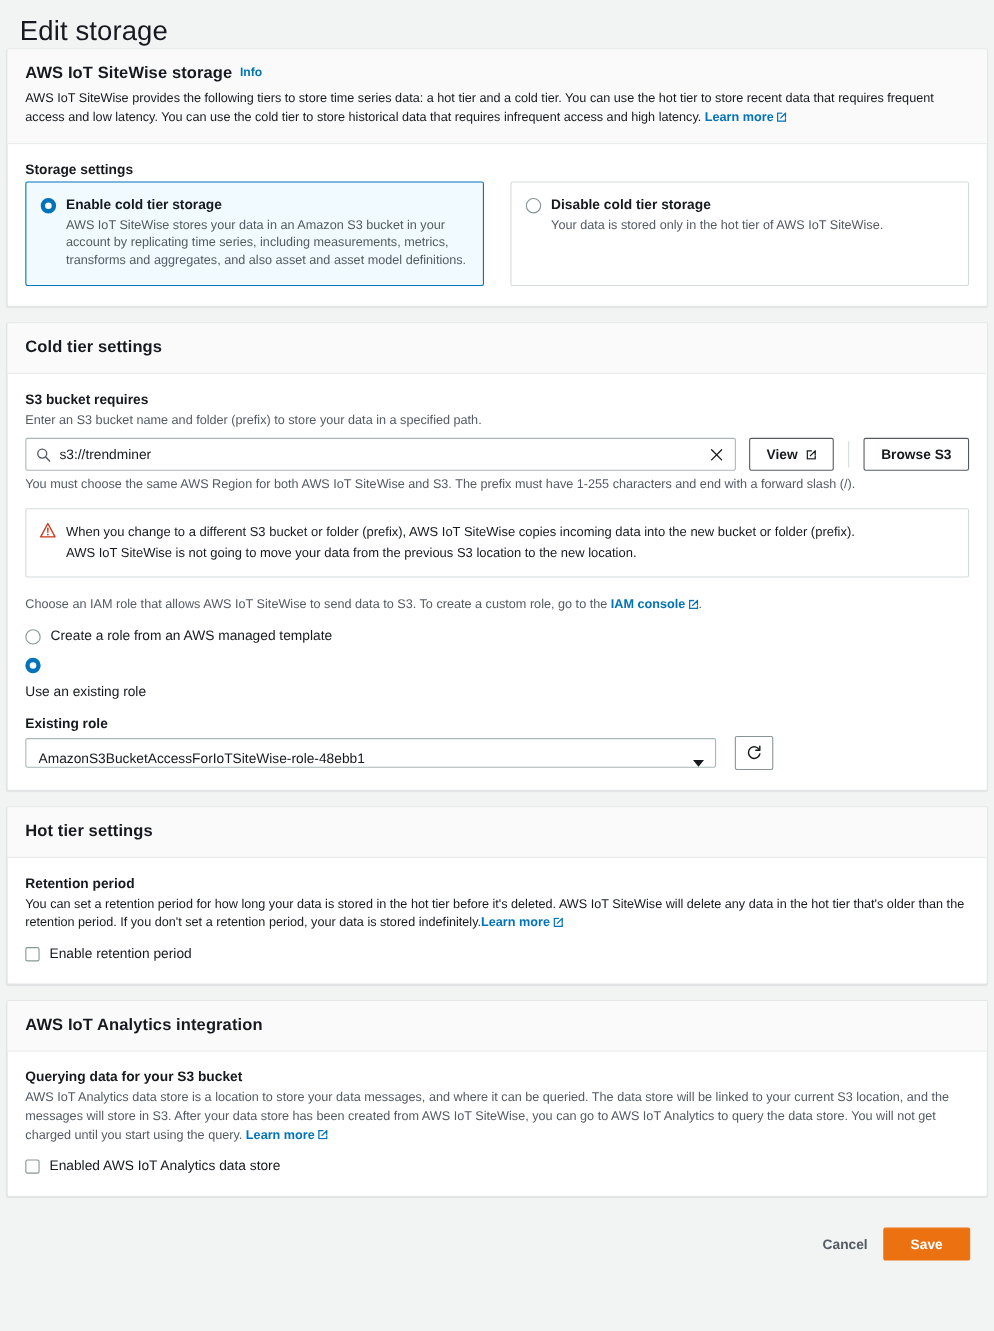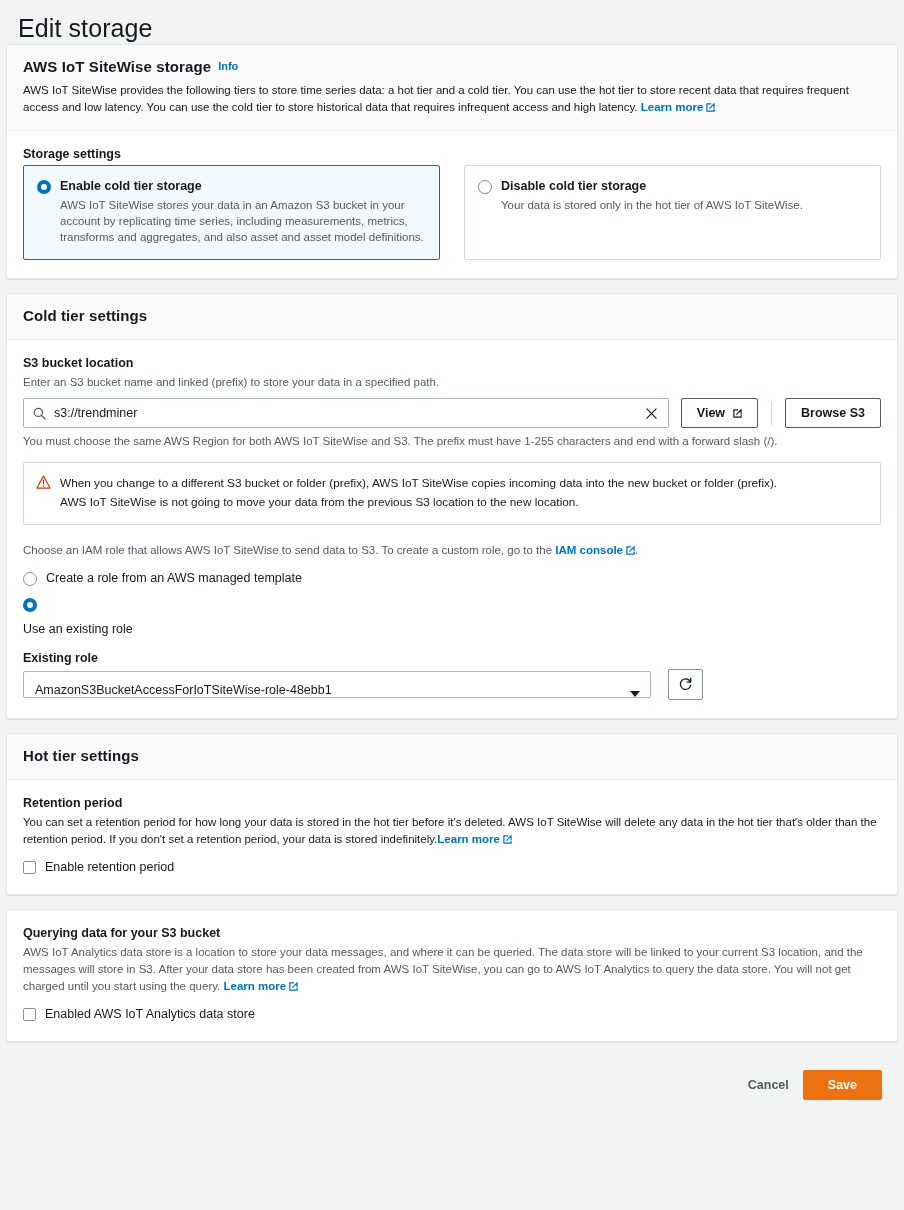--- a/index.html
+++ b/index.html
@@ -390,22 +390,22 @@
     </div>
   </div>
 
   <div class="card">
     <div class="card-header">
       <span class="card-header-title">Cold tier settings</span>
     </div>
 
     <div class="card-body">
 
-      <div class="field-label">S3 bucket location</div>
-      <div class="field-desc tight">Enter an S3 bucket name and linked (prefix) to store your data in a specified path.</div>
+      <div class="field-label">S3 bucket requires</div>
+      <div class="field-desc tight">Enter an S3 bucket name and folder (prefix) to store your data in a specified path.</div>
 
       <div class="input-row">
         <div class="s3-input">
           <span class="search-ico">
             <svg viewBox="0 0 14 14">
                 <circle cx="5.8" cy="5.8" r="4.4" stroke="#545b64" stroke-width="1.3" fill="none"></circle>
                 <path d="M9.2 9.2L13 13" stroke="#545b64" stroke-width="1.4" stroke-linecap="round"></path>
               </svg>
           </span>
           <input class="s3-value" value="s3://trendminer" style="">
@@ -494,20 +494,23 @@
                 <path d="M1 1v8h8V6" stroke="#0073bb" stroke-width="1.3" fill="none"></path>
               </svg></span></a></div>
       <div class="check-line">
         <span class="checkbox"></span>
         <span class="check-label">Enable retention period</span>
       </div>
     </div>
   </div>
 
   <div class="card">
+    <div class="card-header">
+      <span class="card-header-title">AWS IoT Analytics integration</span>
+    </div>
     <div class="card-body">
       <div class="field-label">Querying data for your S3 bucket</div>
       <div class="field-desc"><span>AWS IoT Analytics data store is a location to store your data messages, and where it can be queried. The data store will be linked to your current S3 location, and the messages will store in S3. After your data store has been created from AWS IoT SiteWise, you can go to AWS IoT Analytics to query the data store. You will not get charged until you start using the query. </span><a class="learn-more"><span>Learn more</span><span class="ext-ico"><svg viewBox="0 0 10 10">
                 <path d="M1 1h4M9 1v4M9 1L4.2 5.8" stroke="#0073bb" stroke-width="1.3" fill="none" stroke-linecap="square"></path>
                 <path d="M1 1v8h8V6" stroke="#0073bb" stroke-width="1.3" fill="none"></path>
               </svg></span></a></div>
       <div class="check-line">
         <span class="checkbox"></span>
         <span class="check-label">Enabled AWS IoT Analytics data store</span>
       </div>

